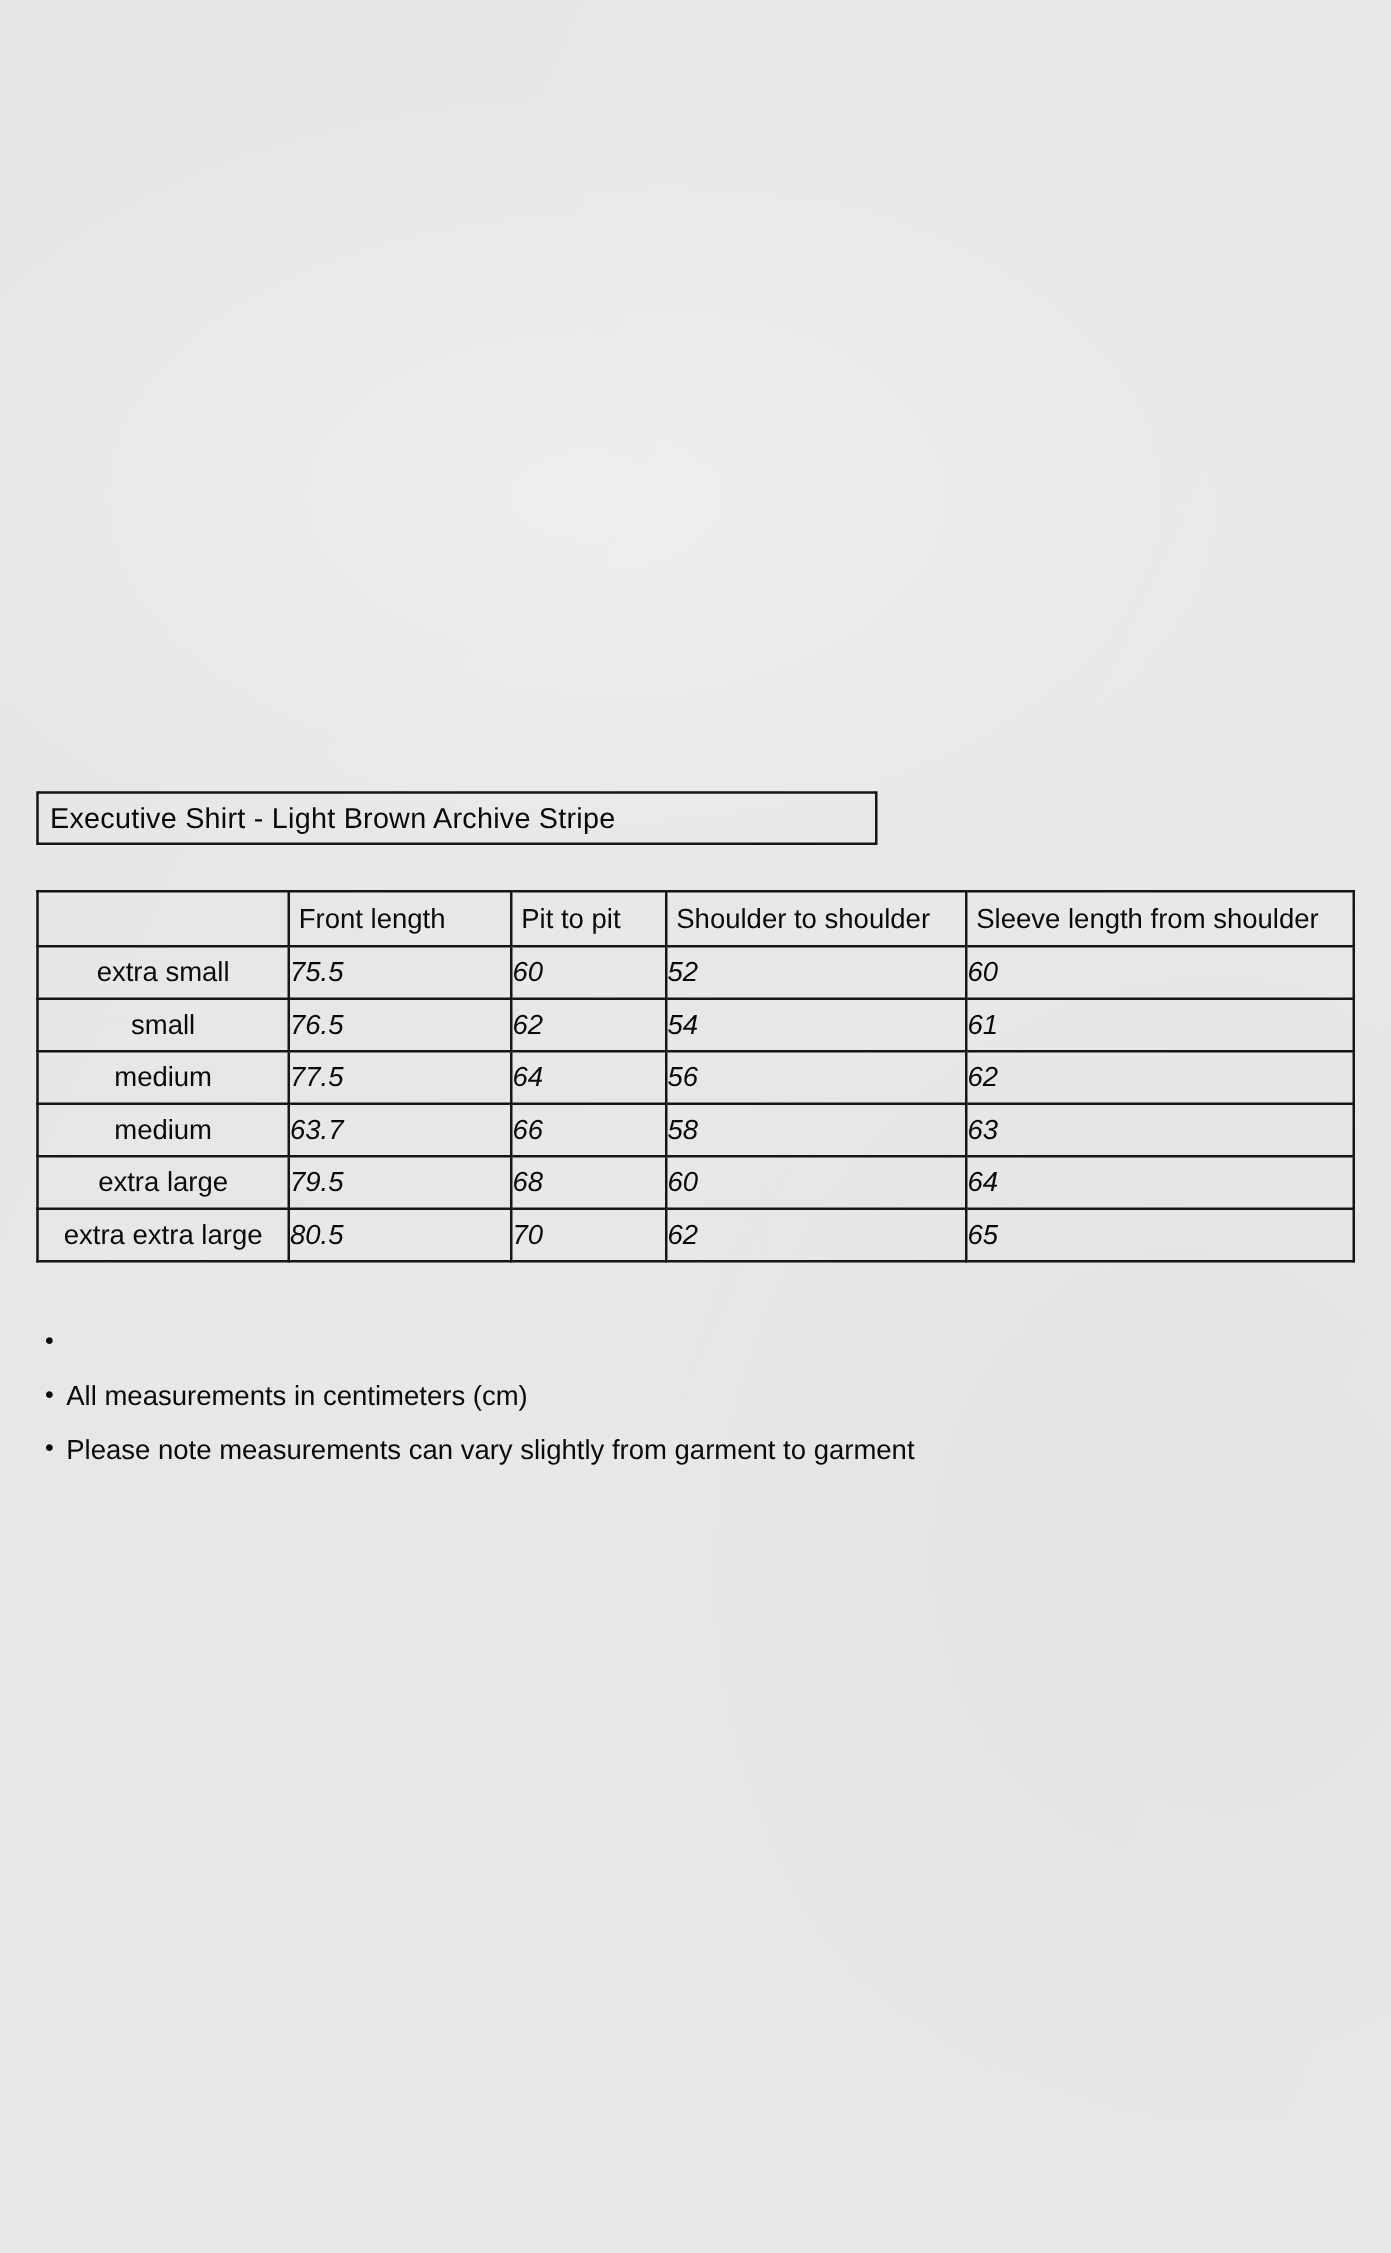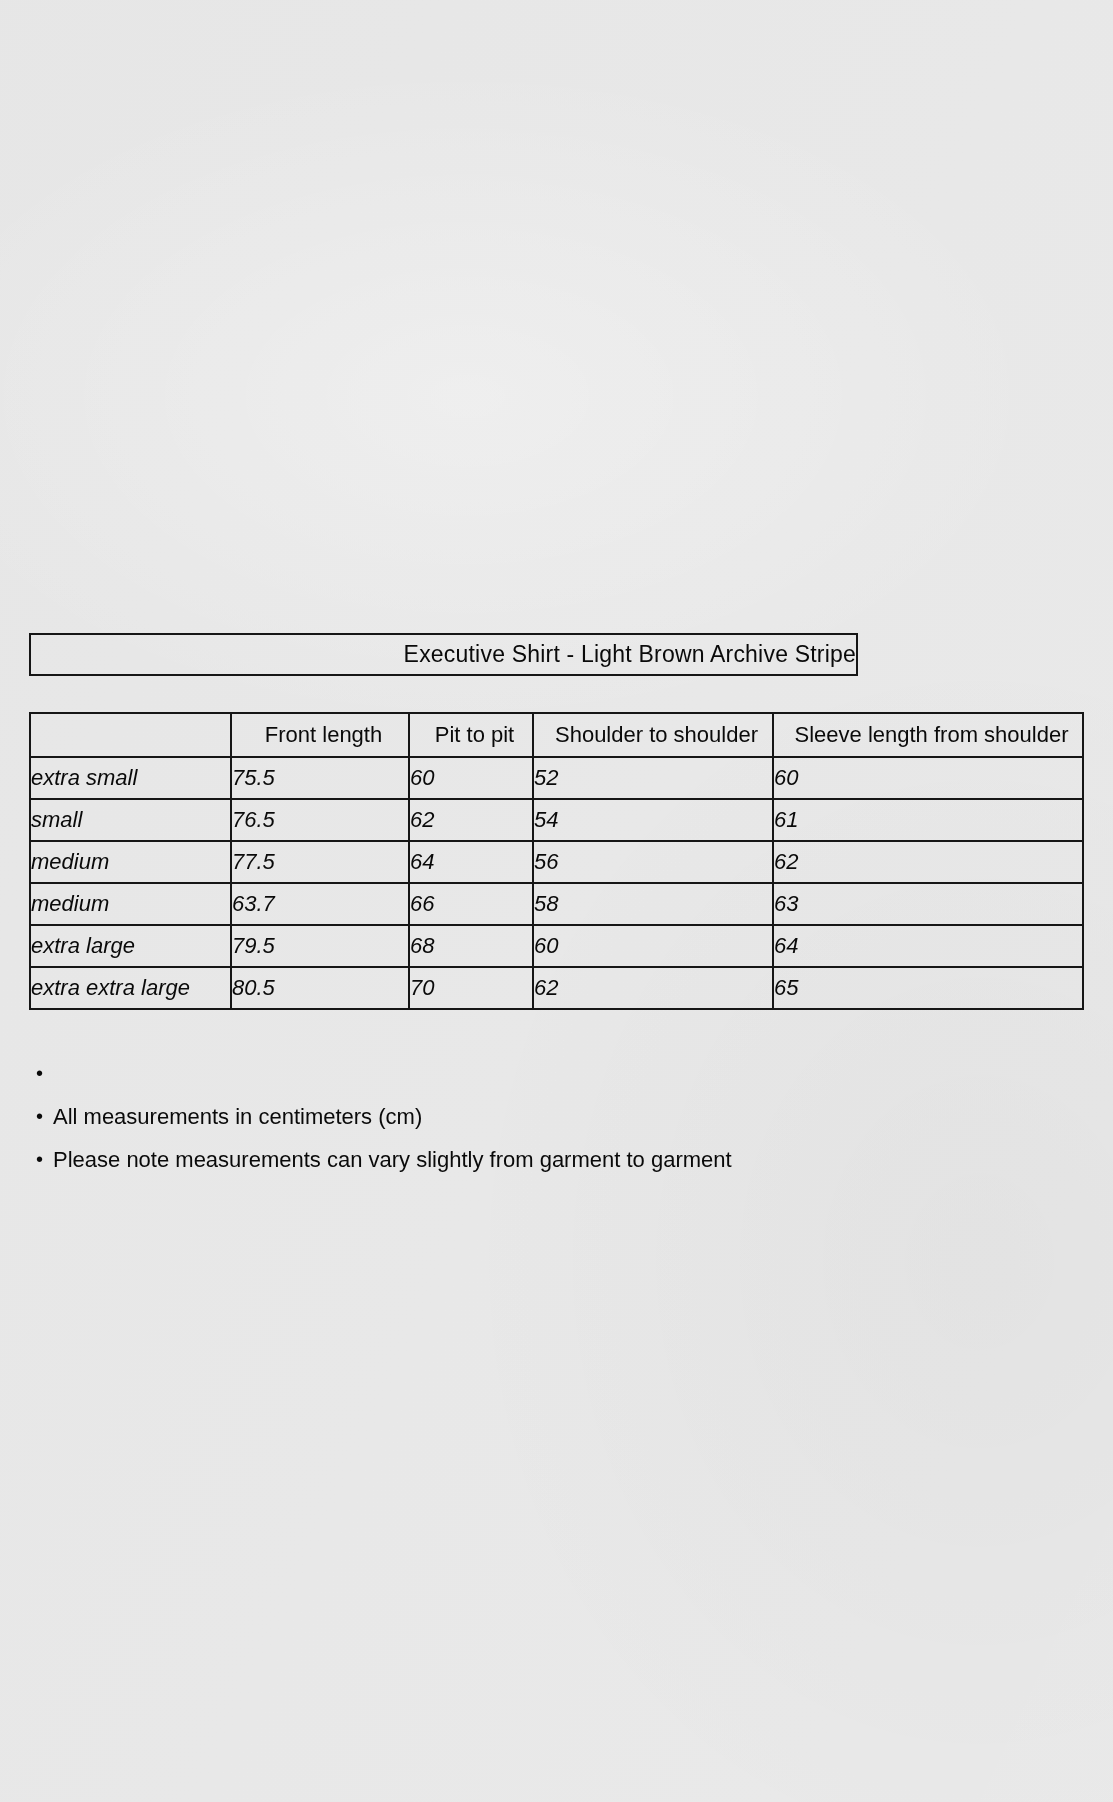--- a/index.html
+++ b/index.html
@@ -26,30 +26,29 @@
     pointer-events: none;
     background:
       radial-gradient(900px 520px at 42% 22%, rgba(255,255,255,0.30), rgba(255,255,255,0) 65%),
       radial-gradient(760px 900px at 88% 70%, rgba(0,0,0,0.028), rgba(0,0,0,0) 70%),
       linear-gradient(115deg, rgba(0,0,0,0.012) 0%, rgba(255,255,255,0.025) 100%);
   }
   .title-box {
     position: absolute;
     left: 29px;
     top: 633px;
-    width: 829px;
+    width: 673px;
     height: 43px;
     box-sizing: border-box;
     border: 2px solid var(--border);
     display: flex;
     align-items: center;
     padding-left: 9px;
     font-size: 23px;
     letter-spacing: 0.2px;
-    justify-content: flex-end;
   }
   table.size-chart {
     position: absolute;
     left: 29px;
     top: 712px;
     width: 1053px;
     border-collapse: collapse;
     table-layout: fixed;
     font-size: 22px;
   }
@@ -58,30 +57,29 @@
     border: 2px solid var(--border);
     box-sizing: border-box;
     font-weight: normal;
     padding: 0;
     vertical-align: middle;
     overflow: hidden;
     white-space: nowrap;
   }
   table.size-chart thead th {
     height: 44px;
-    text-align: center;
+    text-align: left;
     padding-left: 7px;
   }
   table.size-chart tbody td {
     height: 42px;
   }
   td.label-cell {
-    text-align: left;
+    text-align: center;
     padding-left: 7px;
-    font-style: italic;
   }
   td.num-cell {
     padding-right: 9px;
     font-style: italic;
   }
   .notes {
     position: absolute;
     left: 36px;
     top: 1052px;
     font-size: 22px;

